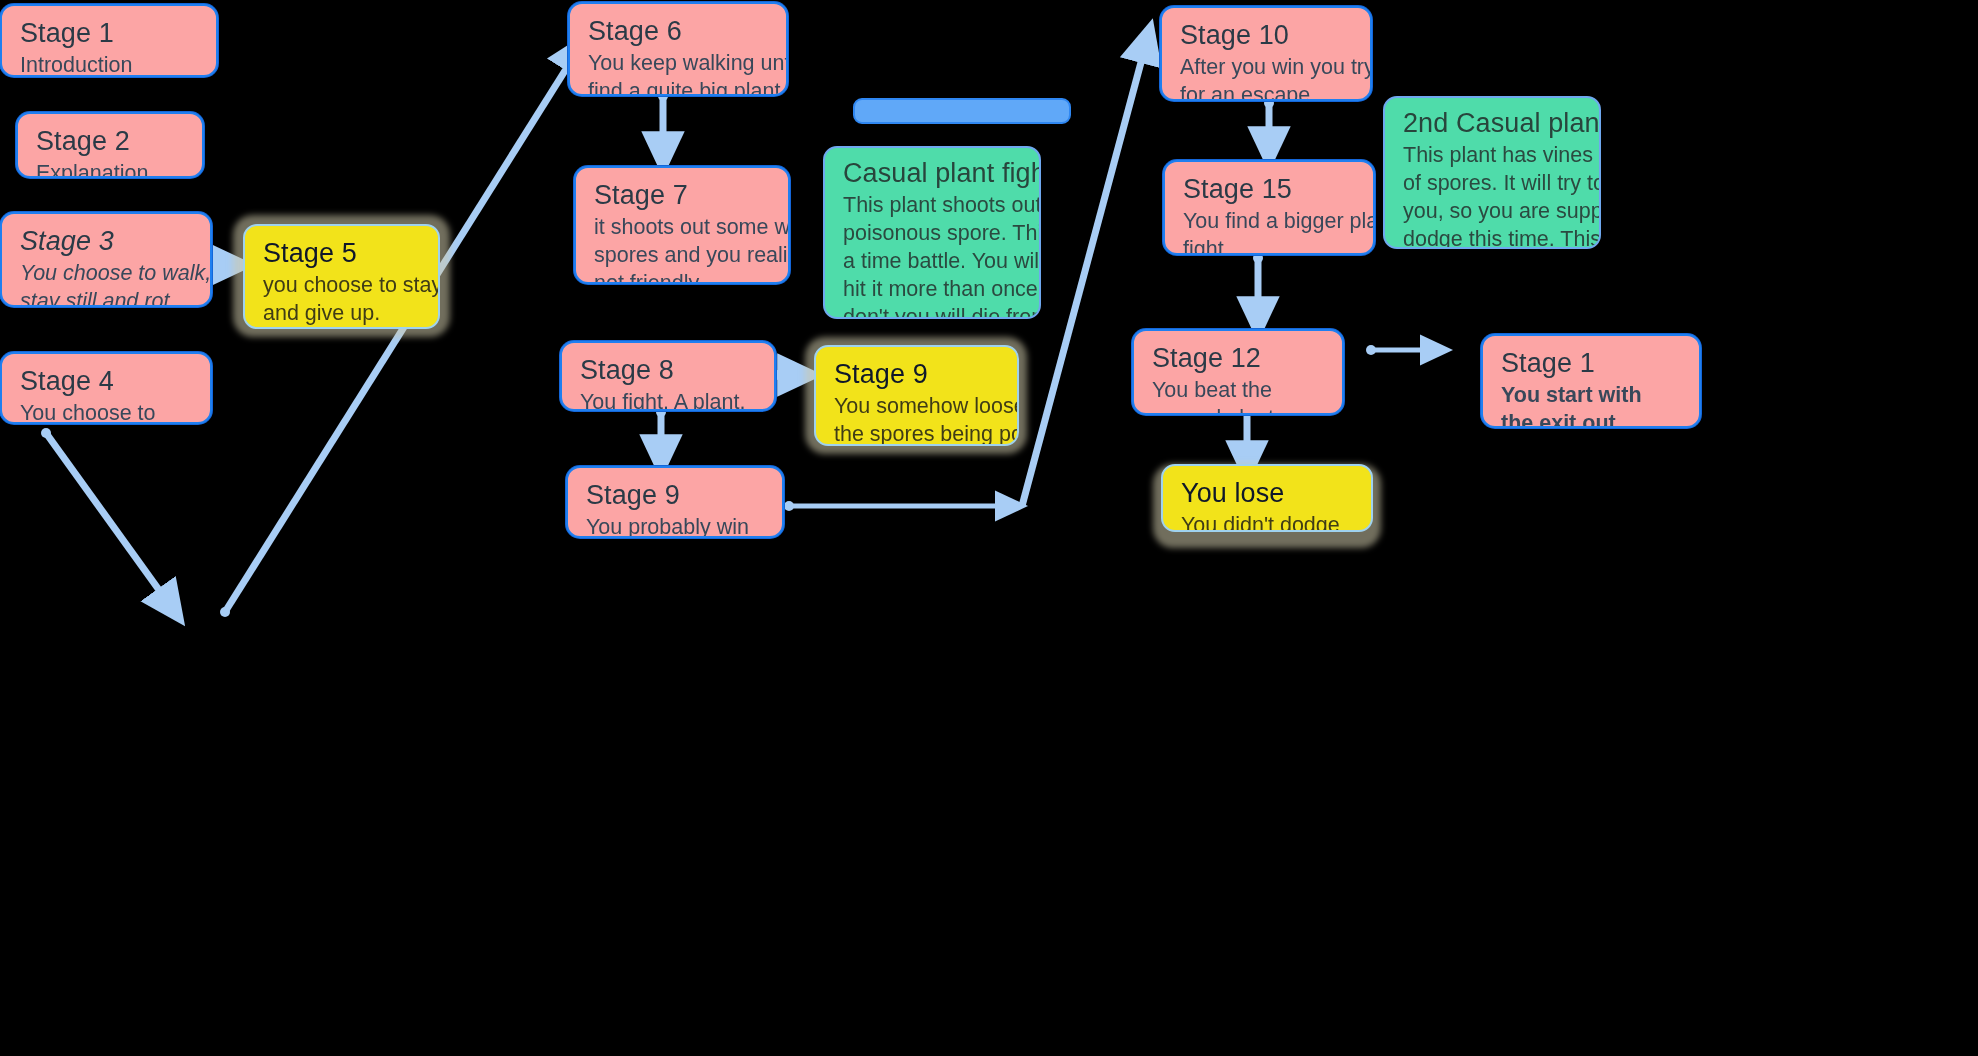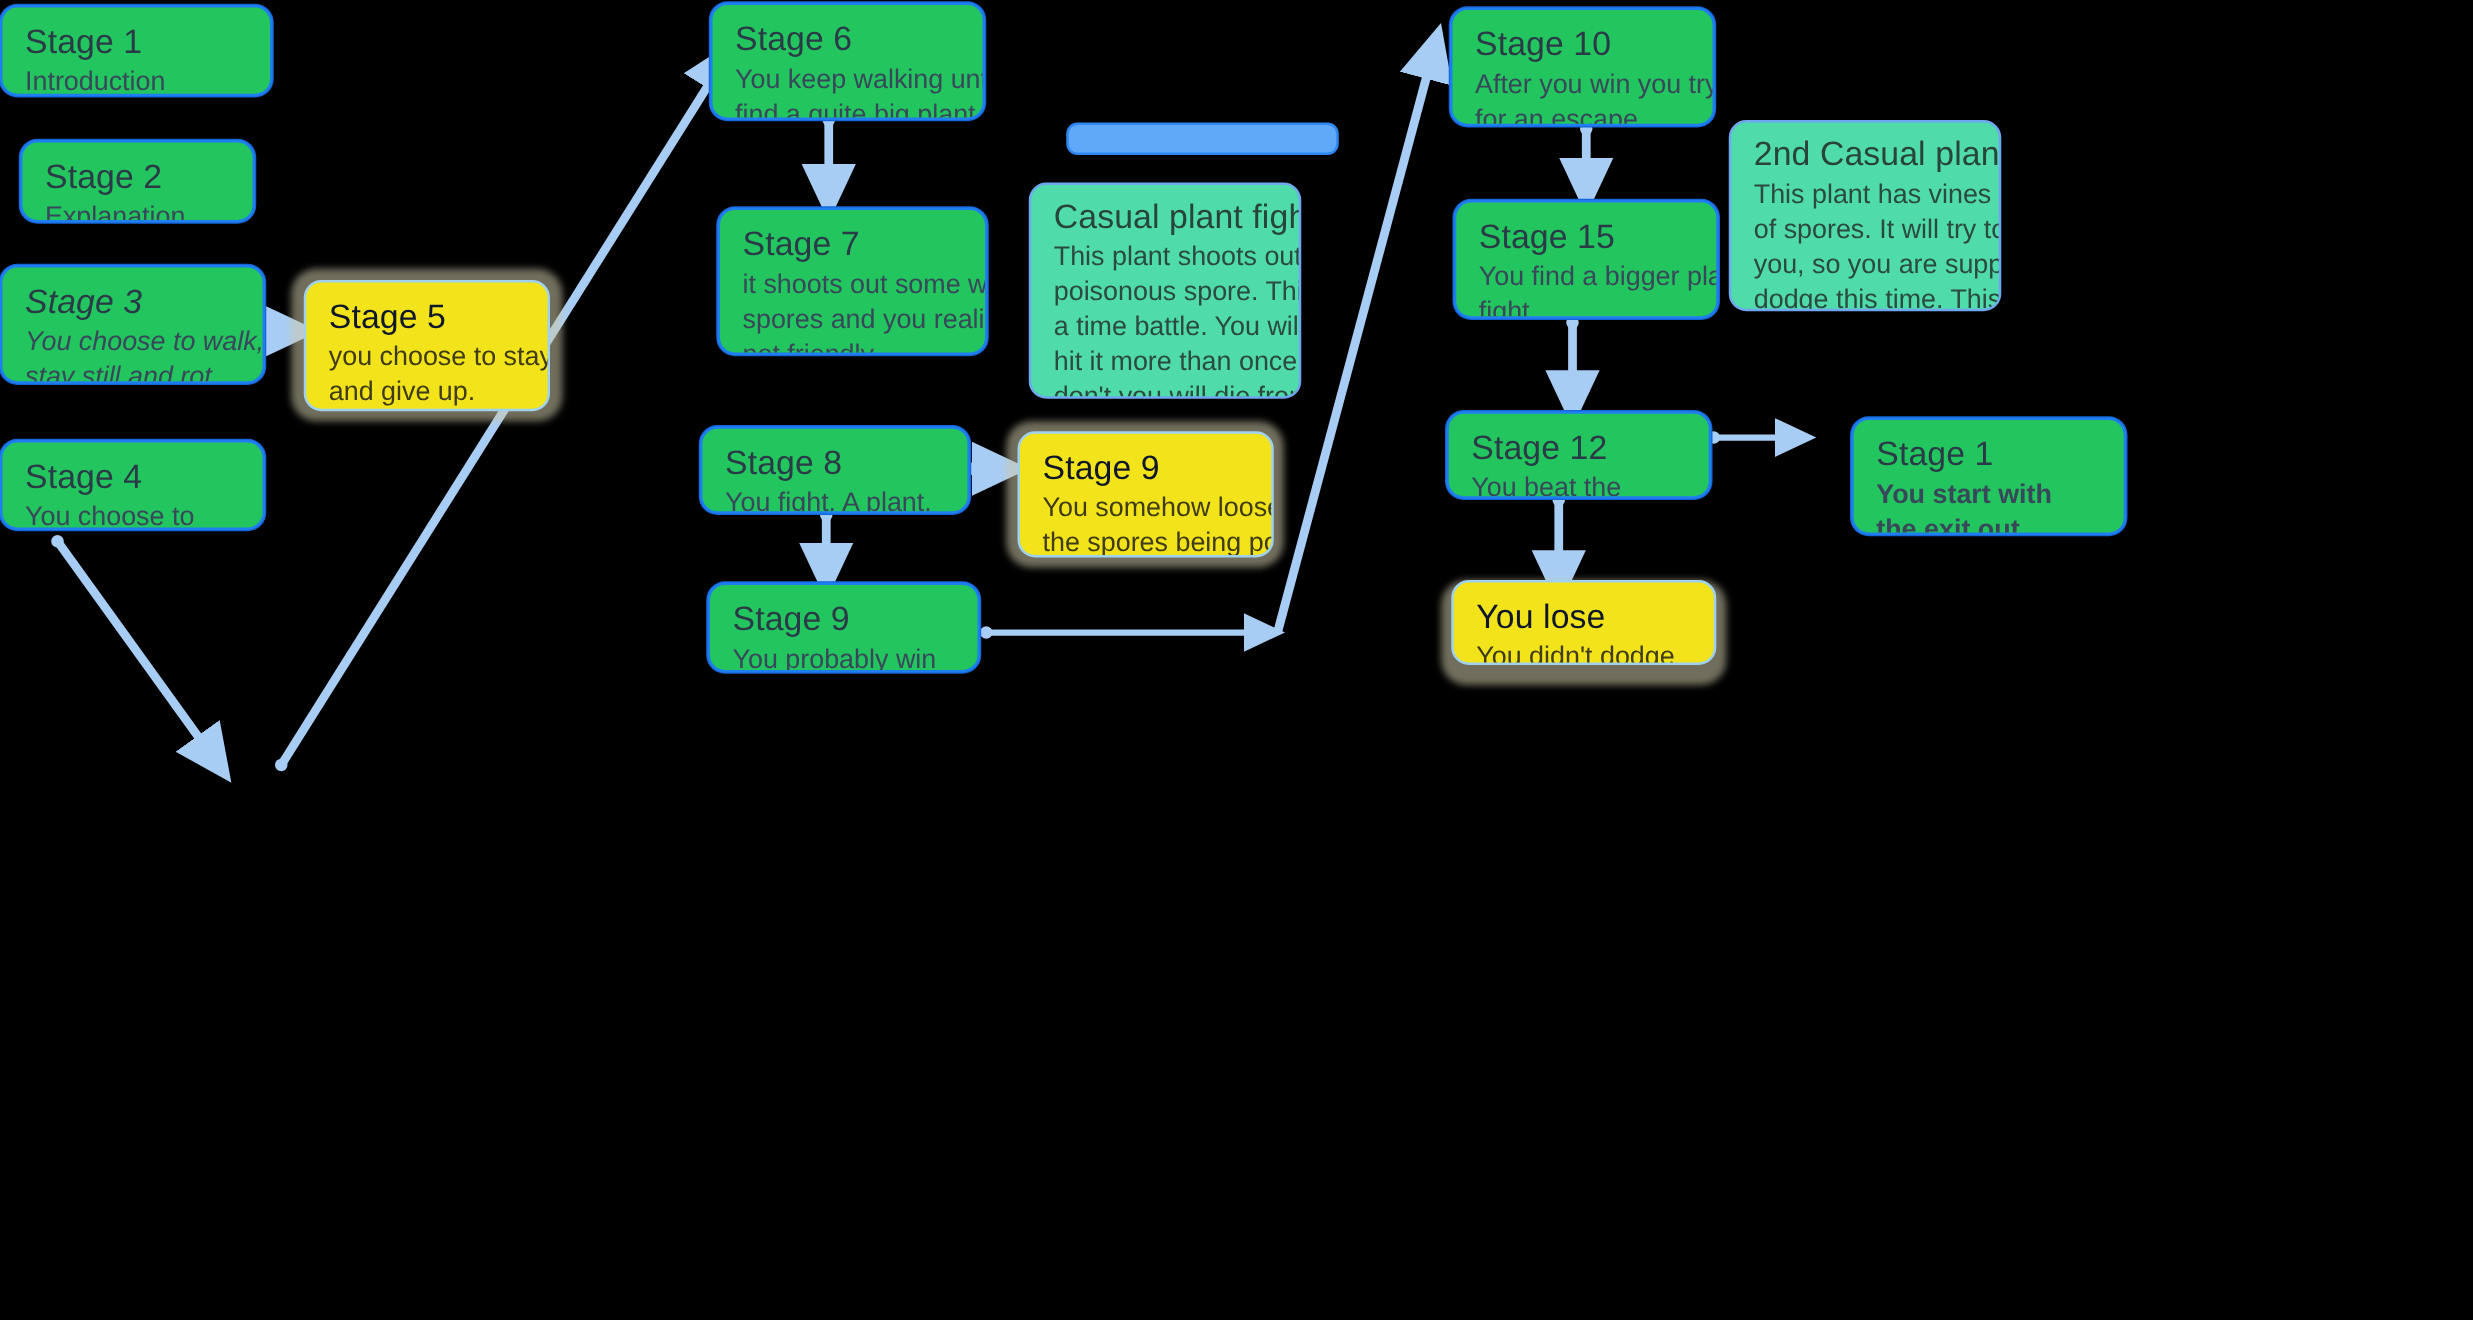--- a/index.html
+++ b/index.html
@@ -39,21 +39,21 @@
     white-space: nowrap;
     margin-bottom: 1px;
   }
   .node .body {
     display: block;
     font-size: 21.5px;
     font-weight: 400;
   }
   
   .n-blue {
-    background: #22c55e;
+    background: #fca5a5;
     border: 2px solid #1f7ff0;
     color: #2d3b47;
     box-shadow: 0 0 0 1px #1466d8;
   }
   .n-blue .title { color: #2a3a46; }
   .n-blue .body  { color: #38485a; }
   
   .n-yellow {
     background: #f2e31a;
     border: 2px solid #9fd2ef;
@@ -246,21 +246,21 @@
 
   <div class="node n-teal" style="left:1383px; top:96px; width:218px; height:153px; padding-top:8px;">
     <span class="title">2nd Casual plant fight.</span>
     <span class="body" style="white-space: pre;">This plant has vines instead
 of spores. It will try to hit
 you, so you are supposed to
 dodge this time. This will
 have to hit it more than once</span>
   </div>
 
-  <div class="node n-blue" style="left:1157px; top:329px; width:212px; height:70px;">
+  <div class="node n-blue" style="left:1132px; top:329px; width:212px; height:86px;">
     <span class="title">Stage 12</span>
     <span class="body">You beat the second plant</span>
   </div>
 
   <div class="node n-yellow selected" style="left:1161px; top:464px; width:212px; height:68px;">
     <span class="title">You lose</span>
     <span class="body">You didn't dodge in time</span>
   </div>
 
   <div class="node n-blue" style="left:1481px; top:334px; width:220px; height:94px;">

